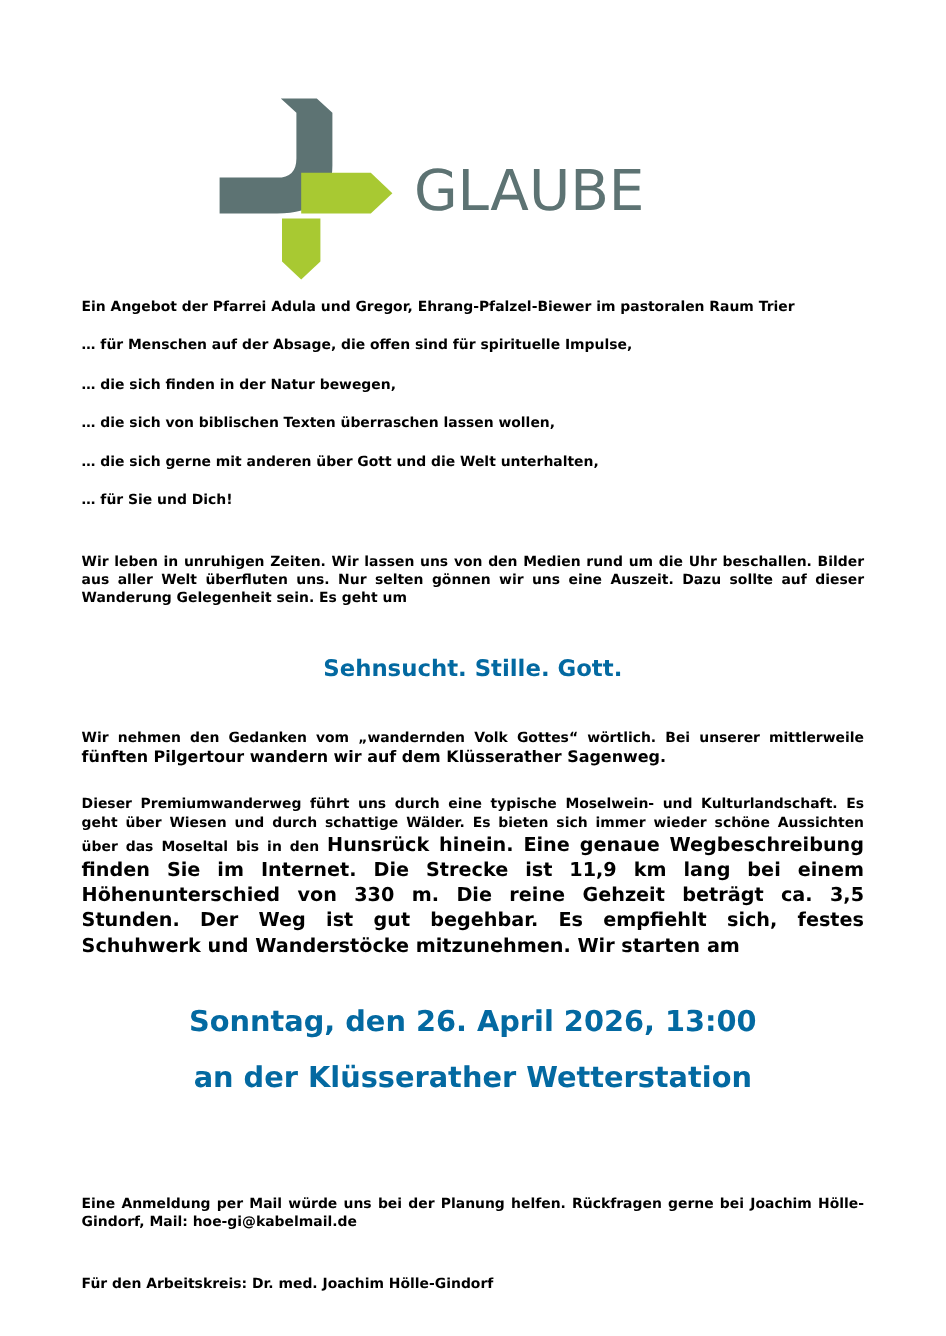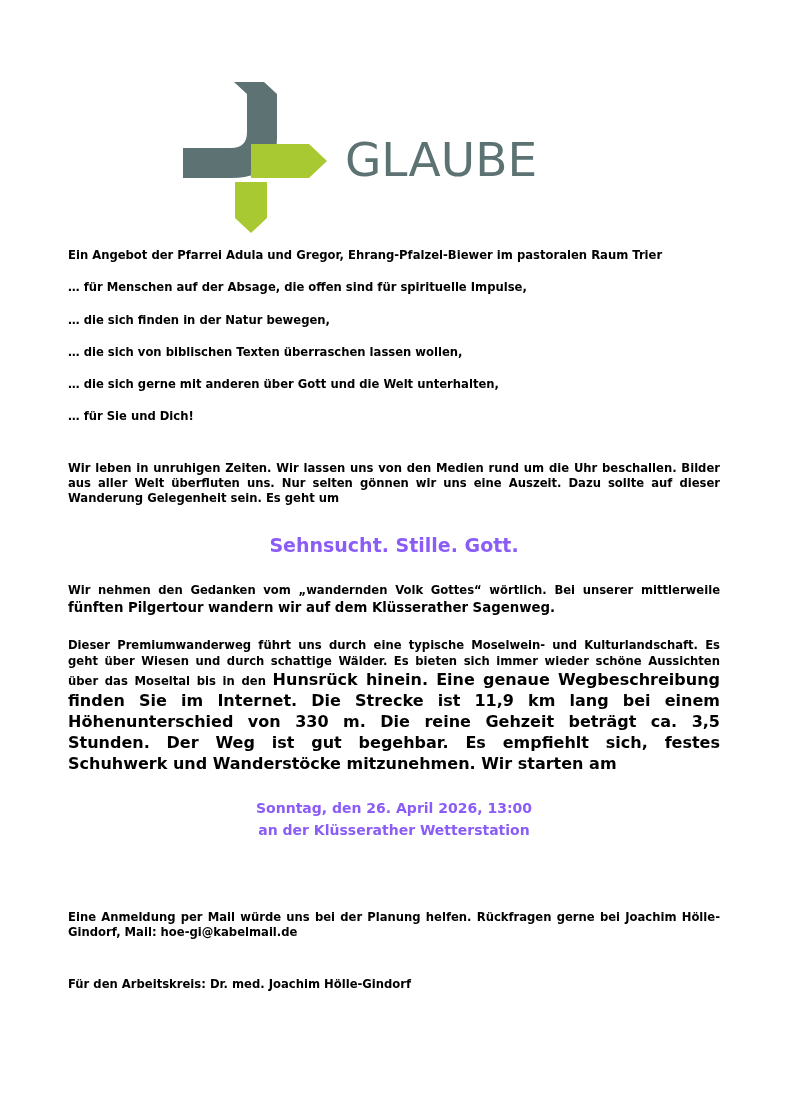--- a/index.html
+++ b/index.html
@@ -74,29 +74,29 @@
     text-align: justify;
     color: #000000;
   }
   p.para.left { text-align: left; }
 
   .gap-intro { height: 17px; }
   .gap-md { height: 22px; }
   .gap-xl { height: 36px; }
 
   .heading-green {
-    margin: 4px;
+    margin: 16px;
     text-align: center;
-    color: #8b5cf6;
+    color: #0369a1;
     font-size: 19px;
     font-weight: bold;
     line-height: 1.3;
   }
   .heading-green.date {
-    font-size: 14px;
+    font-size: 24px;
     line-height: 1.28;
   }
 
   .para-big {
     font-size: 13.6px;
   }
   .inline-big {
     font-size: 13.3px;
   }
   .inline-small {

